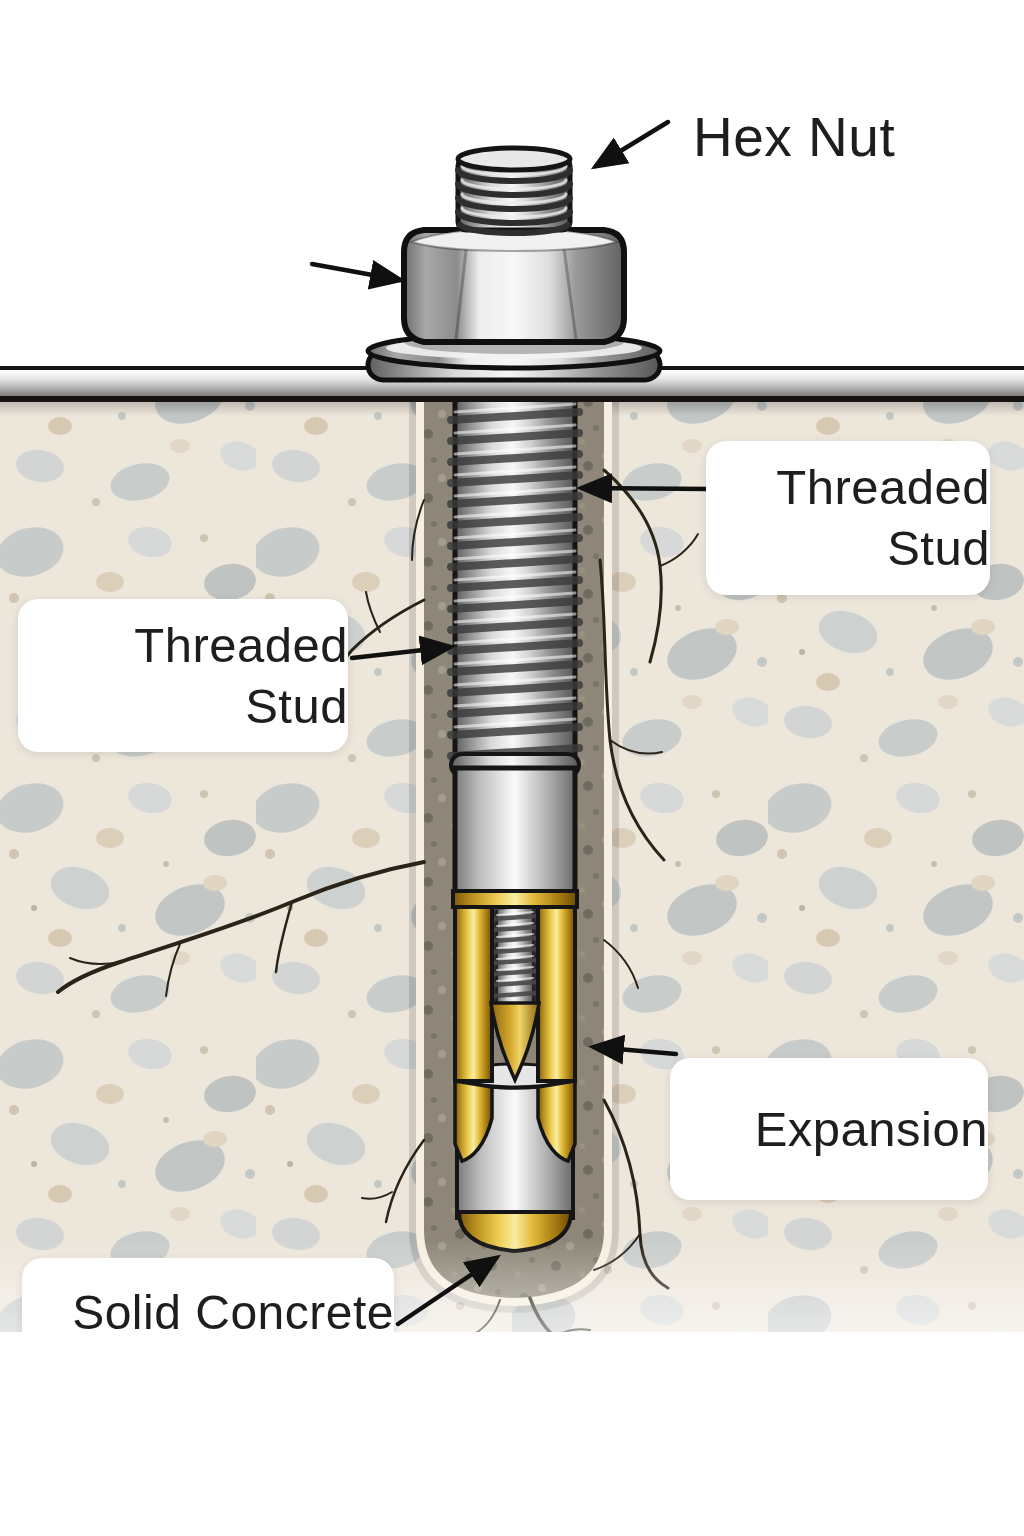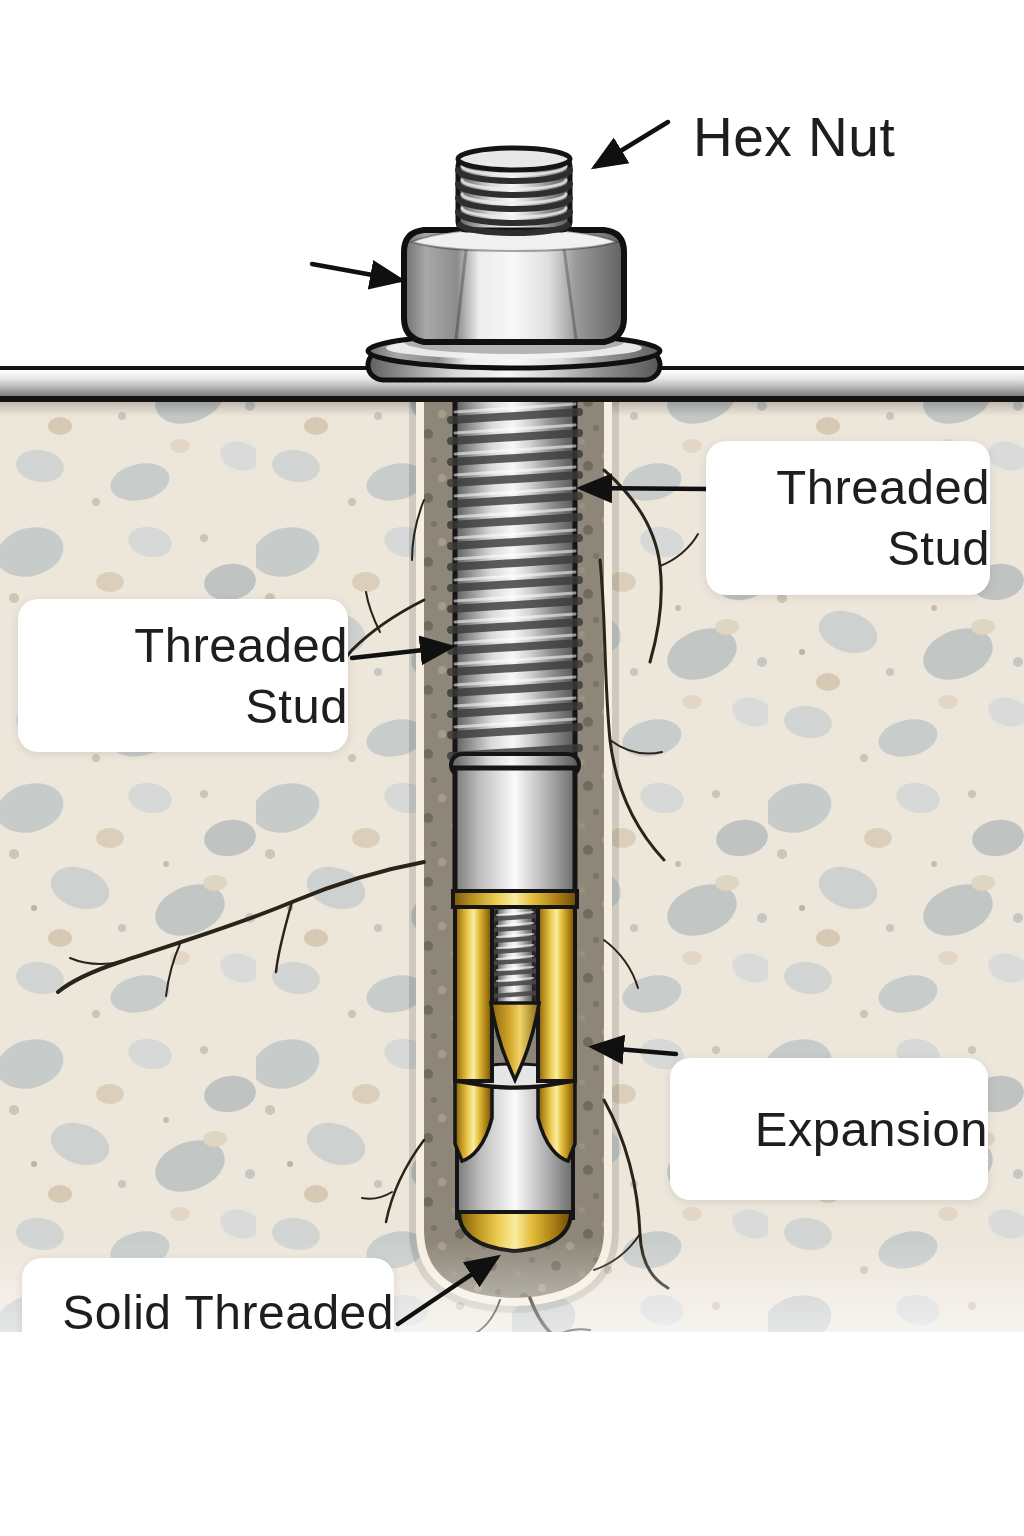--- a/index.html
+++ b/index.html
@@ -324,16 +324,16 @@
   <div class="lbl box" style="left:18px;top:599px;width:330px;height:153px;padding-left:28px;box-sizing:border-box;">
     <span>Threaded</span>
     <span>Stud</span>
   </div>
 
   <div class="lbl box" style="left:670px;top:1014px;width:318px;height:142px;padding-left:32px;box-sizing:border-box;margin-top:44px;">
     <span>Expansion</span>
   </div>
 
   <div class="lbl box" style="left:22px;top:1258px;width:372px;height:110px;padding-left:16px;box-sizing:border-box;font-size:48px;">
-    <span>Solid Threaded</span>
+    <span>Solid Concrete</span>
   </div>
 
 </div>
 
 </body></html>

